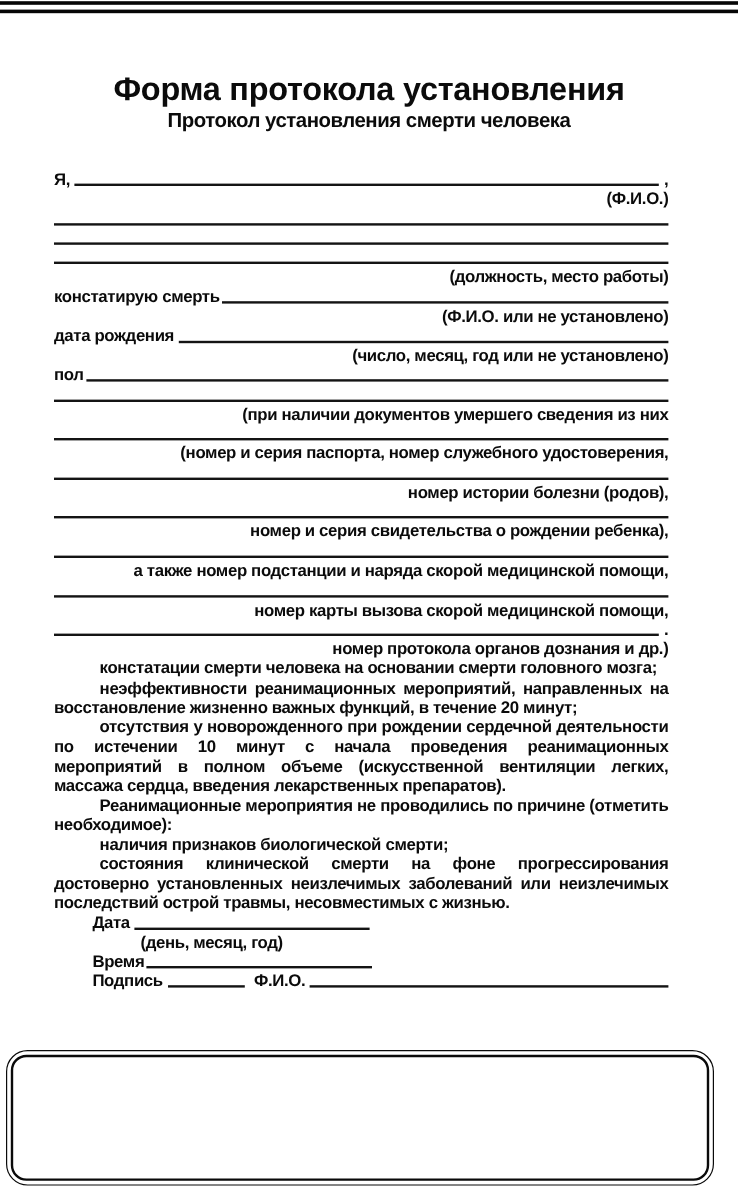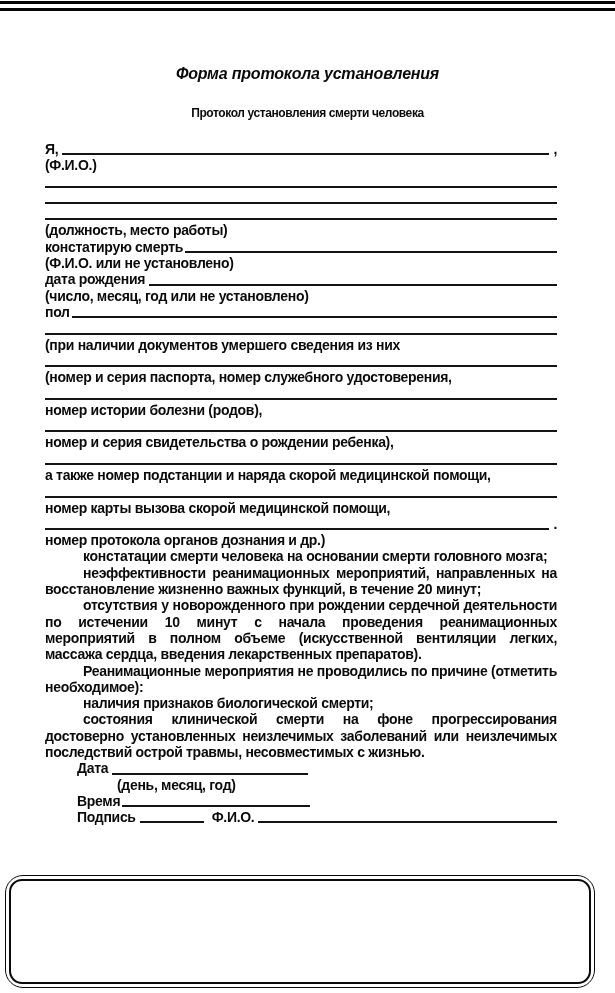--- a/index.html
+++ b/index.html
@@ -10,33 +10,33 @@
     font-family:"Liberation Sans", sans-serif;
     font-weight:bold;
     color:#0b0b0b;
     -webkit-font-smoothing:antialiased;
   }
   .top-rule {
     position:absolute; top:1px; left:0; width:615px; height:10px;
     border-top:3px solid #050505; border-bottom:3px solid #050505;
   }
   .titles { position:absolute; top:60px; left:0; width:615px; text-align:center; }
-  .title-line { font-size:16px; line-height:28px; letter-spacing:-0.2px;font-style:italic; }
-  .subtitle { font-size:12px; line-height:19px; margin-top:16px; letter-spacing:-0.4px; }
+  .title-line { font-size:27px; line-height:28px; letter-spacing:-0.2px; }
+  .subtitle { font-size:17px; line-height:19px; margin-top:3px; letter-spacing:-0.4px; }
 
   .content {
     position:absolute; top:141px; left:45px; width:512px;
     font-size:14px; line-height:16.3px; letter-spacing:-0.3px;
   }
   .row { display:flex; align-items:flex-end; height:16.3px; }
   .row .lbl { white-space:nowrap; }
   .fill { flex:1 1 auto; align-self:stretch; border-bottom:2px solid #141414; margin:0 0 2px 4px; }
   .fill.nogap { margin-left:2px; }
   .suffix { margin-left:4px; }
-  .caption { height:16.3px; text-align:left; }
+  .caption { height:16.3px; text-align:right; }
   .blank .fill { margin-left:0; }
 
   .paras p { text-align:justify; text-indent:38px; margin:0; }
 
   .indent { padding-left:32px; }
   .fill-date { flex:0 0 196px; }
   .fill-time { flex:0 0 188px; }
   .fill-sign { flex:0 0 64px; }
   .fio-lbl { margin-left:8px; white-space:nowrap;margin-top:32px; }
   .date-caption { margin-left:72px; width:196px; height:16.3px; }

